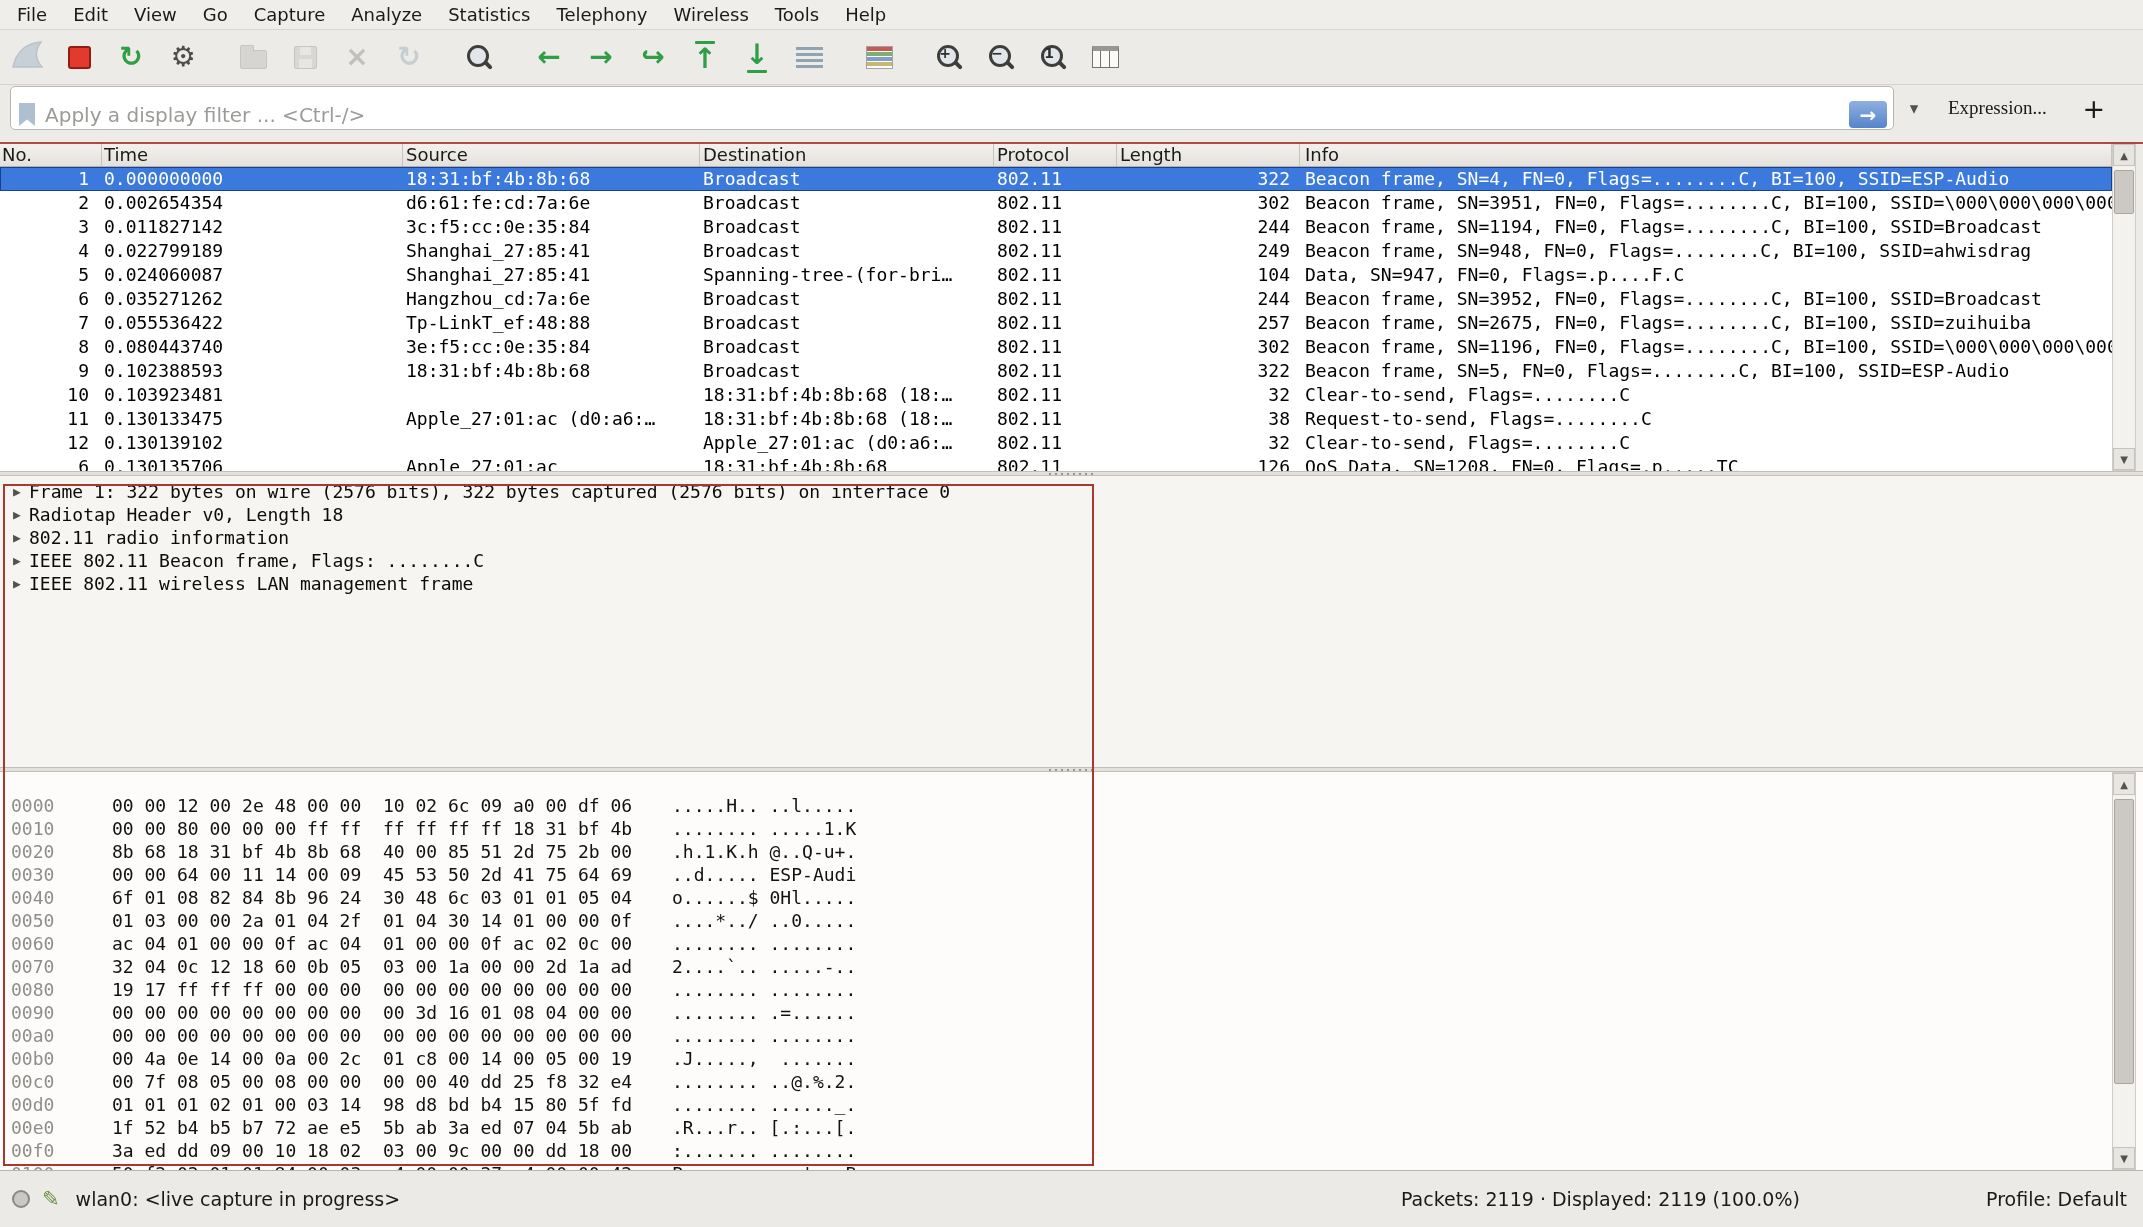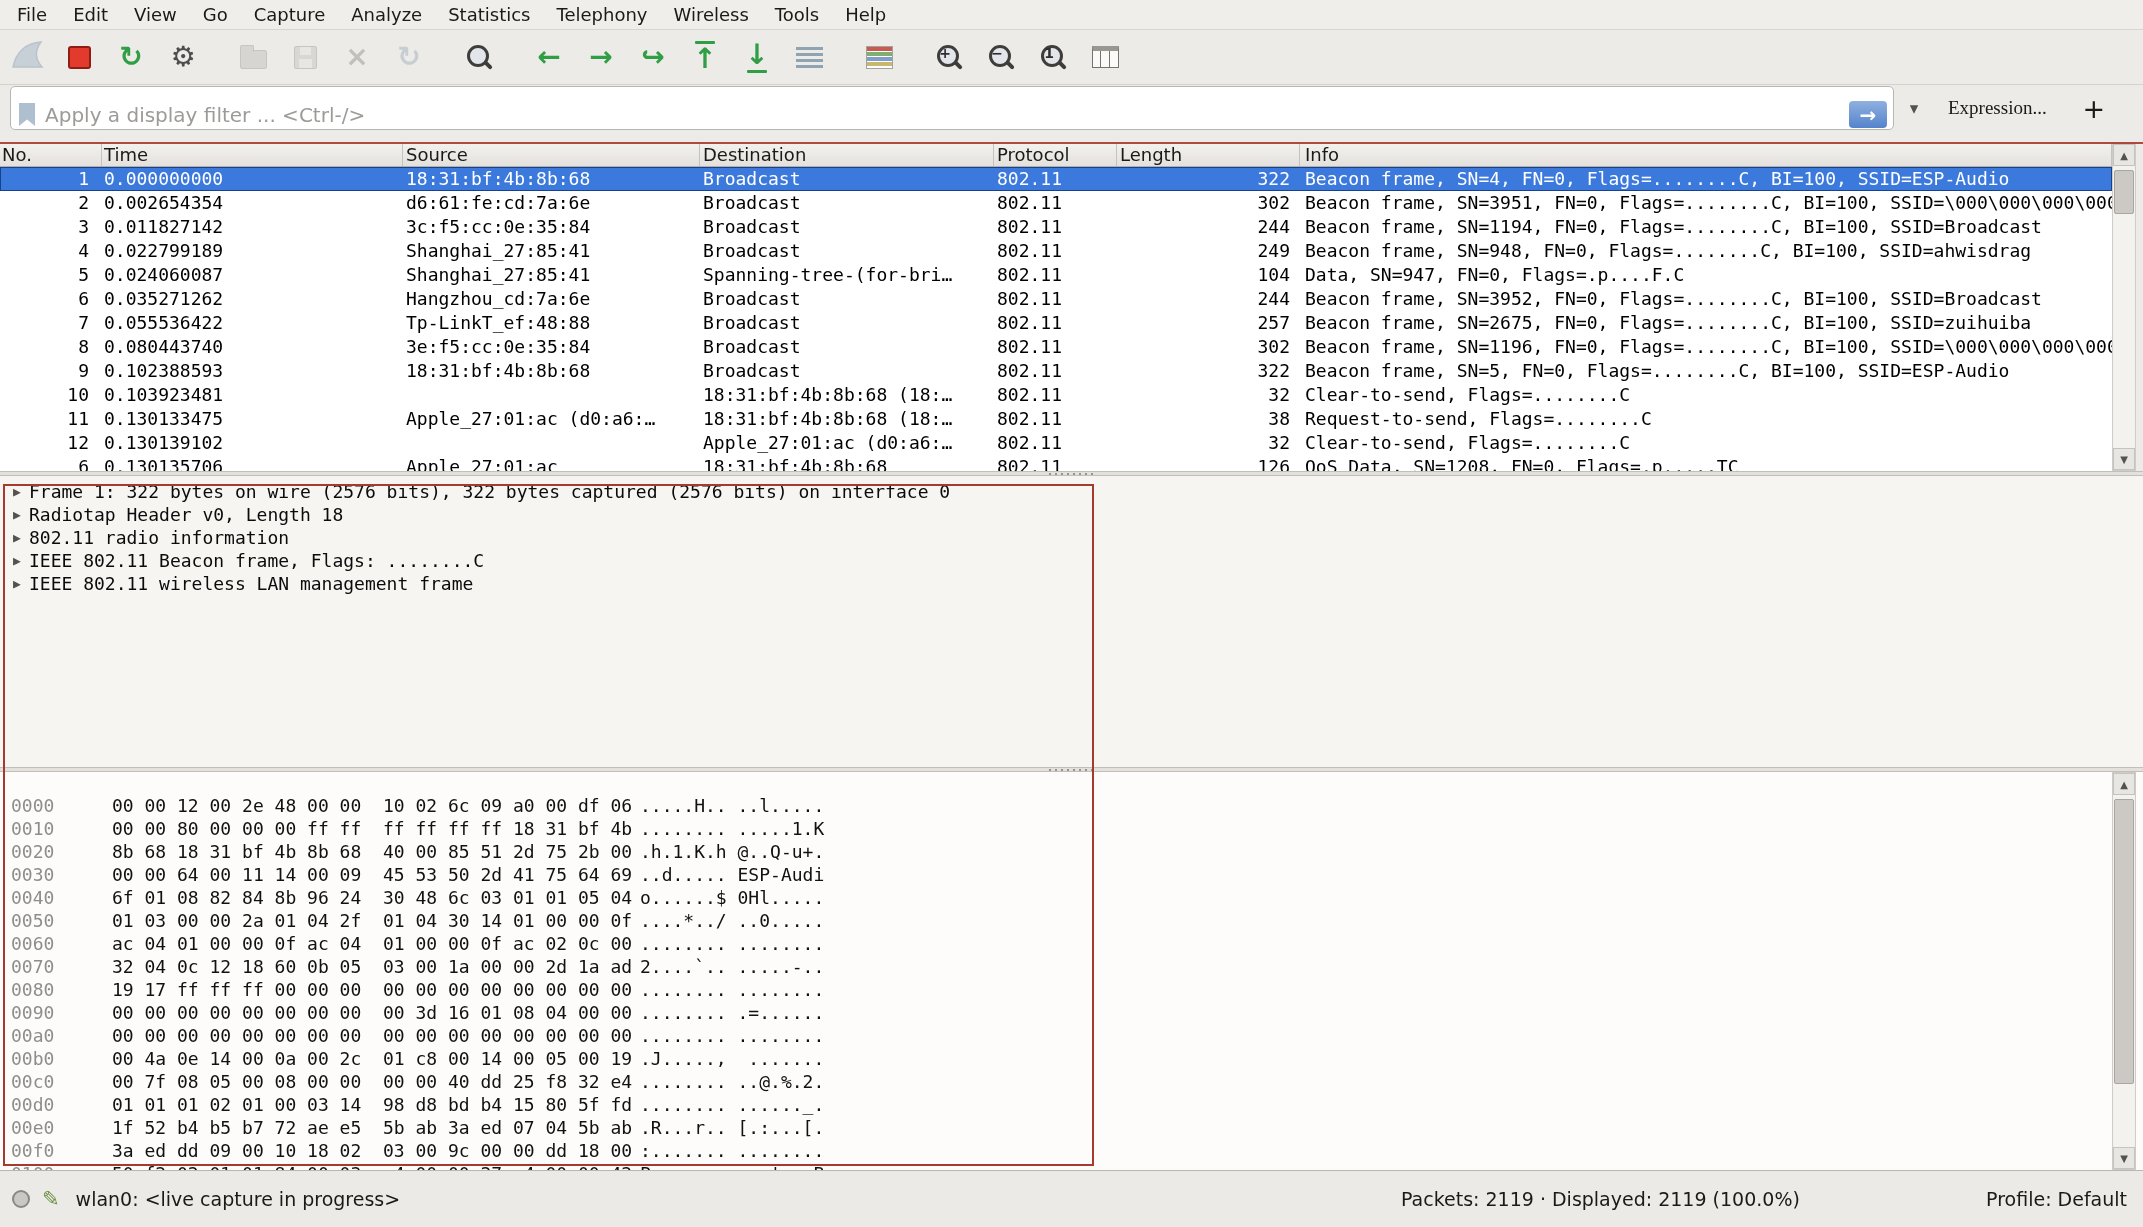--- a/index.html
+++ b/index.html
@@ -99,21 +99,21 @@
   .expander { width:24px; margin-left:5px; text-align:center; color:#55524e; font-size:13px; flex:0 0 auto; }
   .dtext { white-space:pre; }
 
   
   .hex-pane { position:absolute; top:772px; left:0; width:2143px; height:398px;
     background:#fdfcfb; overflow:hidden; font-size:18px; }
   .hex-rows { padding-top:22px; }
   .hrow { position:relative; height:23px; line-height:23px; }
   .hoff { position:absolute; left:11px; color:#8f8d89; white-space:pre; }
   .hbytes { position:absolute; left:112px; color:#111; white-space:pre; }
-  .hascii { position:absolute; left:640px; color:#111; white-space:pre; }
+  .hascii { position:absolute; left:672px; color:#111; white-space:pre; }
 
   
   .scrollbar { position:absolute; left:2112px; width:24px; background:#f4f2ef; border:1px solid #cfccc8; }
   .sb-btn { position:absolute; left:0; width:22px; height:22px; background:#e8e6e2; border:1px solid #c6c3bf;
     color:#55524e; font-size:10px; display:flex; align-items:center; justify-content:center; }
   .sb-btn.up { top:0; } .sb-btn.down { bottom:0; }
   .sb-thumb { position:absolute; left:1px; width:20px; background:#ccc9c4; border:1px solid #a9a6a2; border-radius:2px; }
 
   
   .statusbar { position:absolute; top:1170px; left:0; width:2143px; height:57px;

